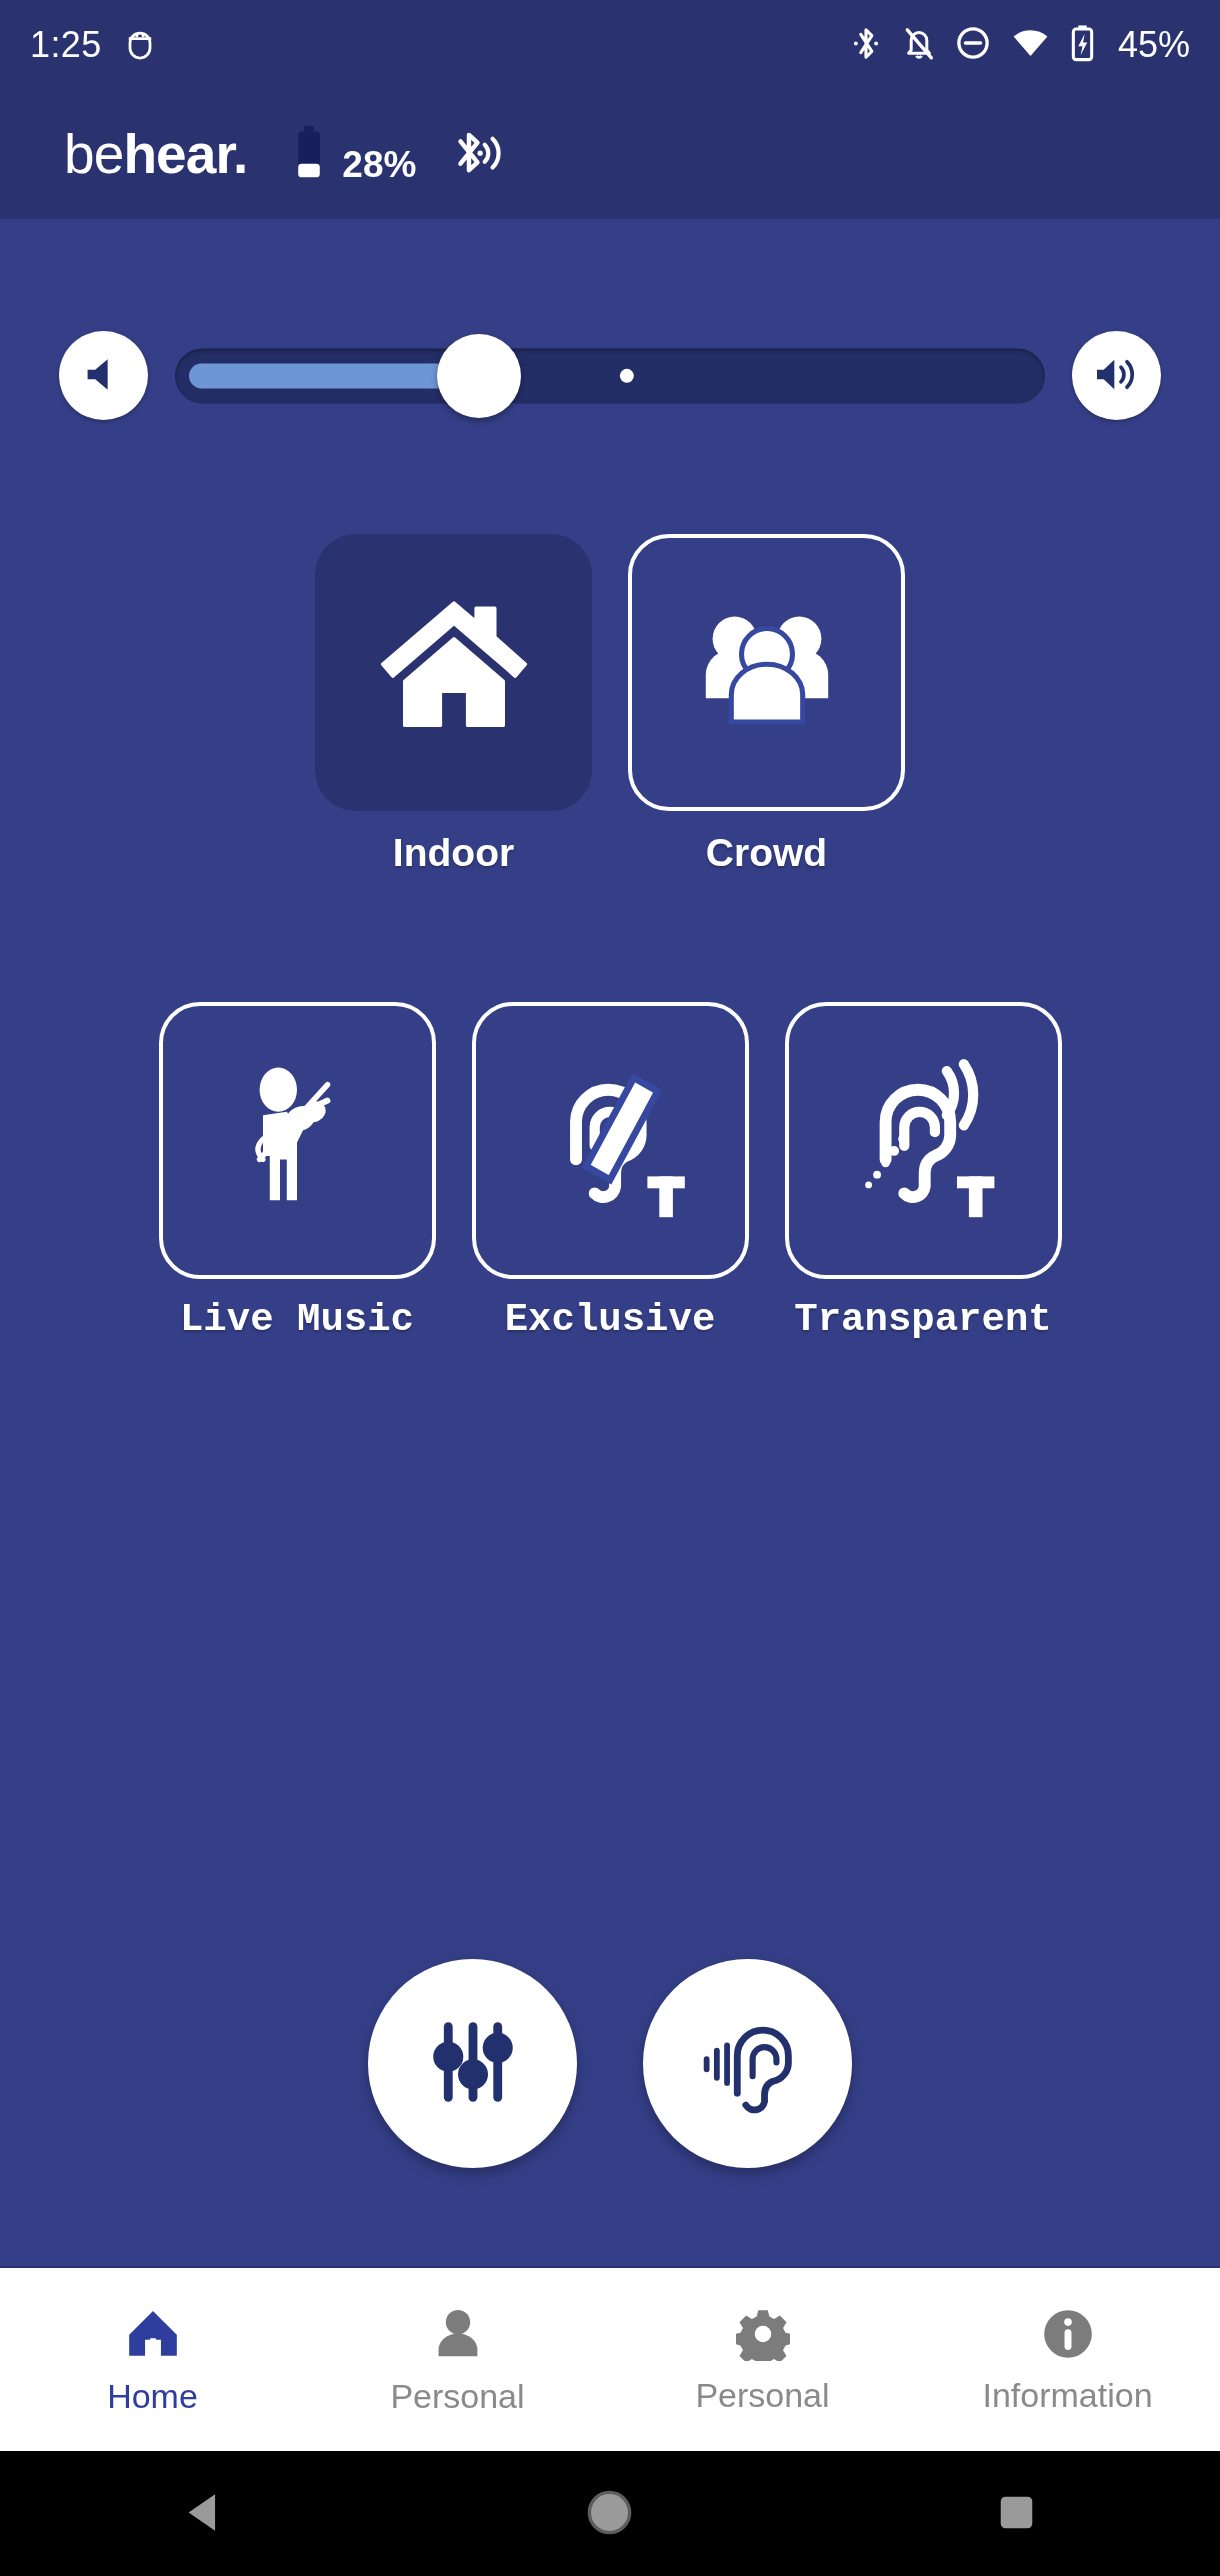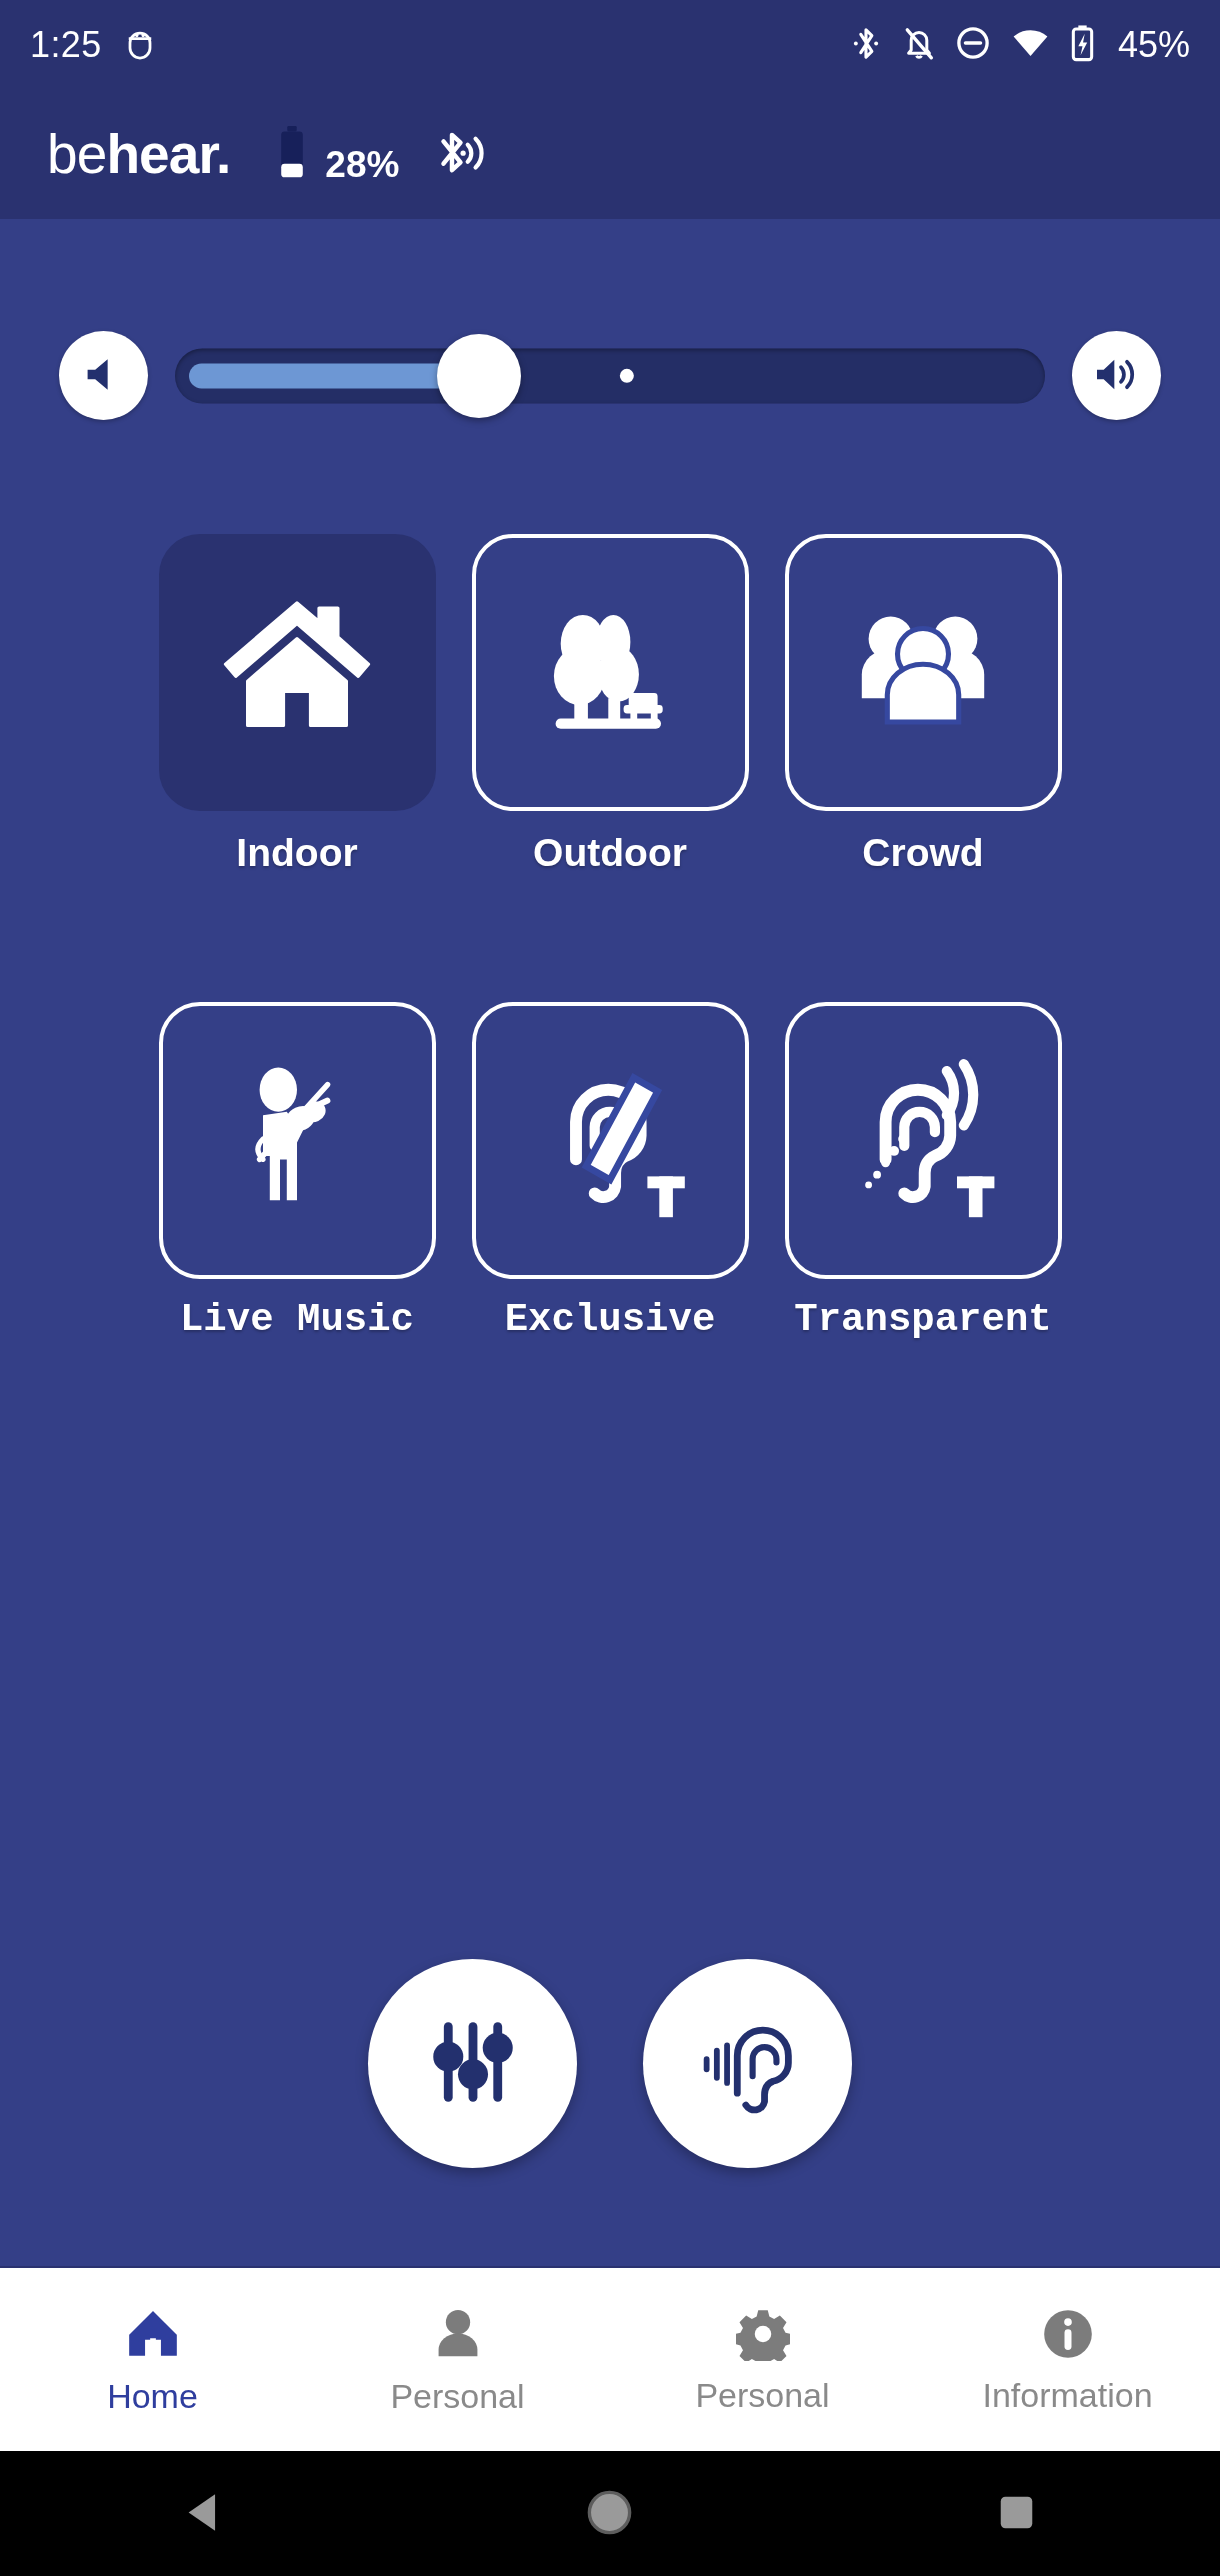--- a/index.html
+++ b/index.html
@@ -60,21 +60,21 @@
 
   
   .appheader {
     position: absolute;
     left: 0; top: 89px;
     width: 1220px;
     height: 130px;
     background: #2a3270;
     display: flex;
     align-items: center;
-    padding-left: 47px;
+    padding-left: 64px;
     box-sizing: border-box;
   }
   .logo {
     font-size: 55px;
     line-height: 1;
     color: #ffffff;
     letter-spacing: -0.9px;
     white-space: nowrap;
   }
   .logo .lw-light { font-weight: 300; }
@@ -396,40 +396,20 @@
           <span>
             <svg width="170" height="170" viewBox="0 0 100 100">
               <path d="M50 22 L14 53 L8 46 L50 10 L63 21 L63 13 L74 13 L74 30 L92 46 L86 53 Z" fill="#fff" stroke="#fff" stroke-width="2" stroke-linejoin="round"></path>
               <path d="M50 31 L79 56 L79 82 L58 82 L58 62 L42 62 L42 82 L21 82 L21 56 Z" fill="#fff" stroke="#fff" stroke-width="2" stroke-linejoin="round"></path>
             </svg>
           </span>
         </div>
         <div class="modelabel">Indoor</div>
       </div>
 
-      <div class="modecell">
-        <div class="modecard">
-          <span>
-            <svg width="170" height="170" viewBox="0 0 100 100">
-              <ellipse cx="34" cy="34" rx="13" ry="17" fill="#fff"></ellipse>
-              <ellipse cx="32" cy="53" rx="15" ry="17" fill="#fff"></ellipse>
-              <rect x="29" y="66" width="8" height="13" fill="#fff"></rect>
-              <ellipse cx="52" cy="33" rx="10" ry="16" fill="#fff"></ellipse>
-              <ellipse cx="55" cy="52" rx="12" ry="16" fill="#fff"></ellipse>
-              <rect x="49" y="66" width="7" height="13" fill="#fff"></rect>
-              <rect x="61" y="63" width="17" height="10" rx="2" fill="#fff"></rect>
-              <rect x="58" y="70" width="23" height="5" rx="2" fill="#fff"></rect>
-              <rect x="62" y="74" width="4" height="6" fill="#fff"></rect>
-              <rect x="74" y="74" width="4" height="6" fill="#fff"></rect>
-              <rect x="18" y="78" width="62" height="6" rx="3" fill="#fff"></rect>
-            </svg>
-          </span>
-        </div>
-        <div class="modelabel">Outdoor</div>
-      </div>
 
       <div class="modecell">
         <div class="modecard">
           <span>
             <svg width="170" height="170" viewBox="0 0 100 100">
               <circle cx="31" cy="31" r="13" fill="#fff"></circle>
               <path d="M14 66 L14 52 A17 15 0 0 1 48 52 L48 66 Z" fill="#fff"></path>
               <circle cx="69" cy="31" r="13" fill="#fff"></circle>
               <path d="M52 66 L52 52 A17 15 0 0 1 86 52 L86 66 Z" fill="#fff"></path>
               <circle cx="50" cy="40" r="15" fill="#fff" stroke="#3648a0" stroke-width="3"></circle>

